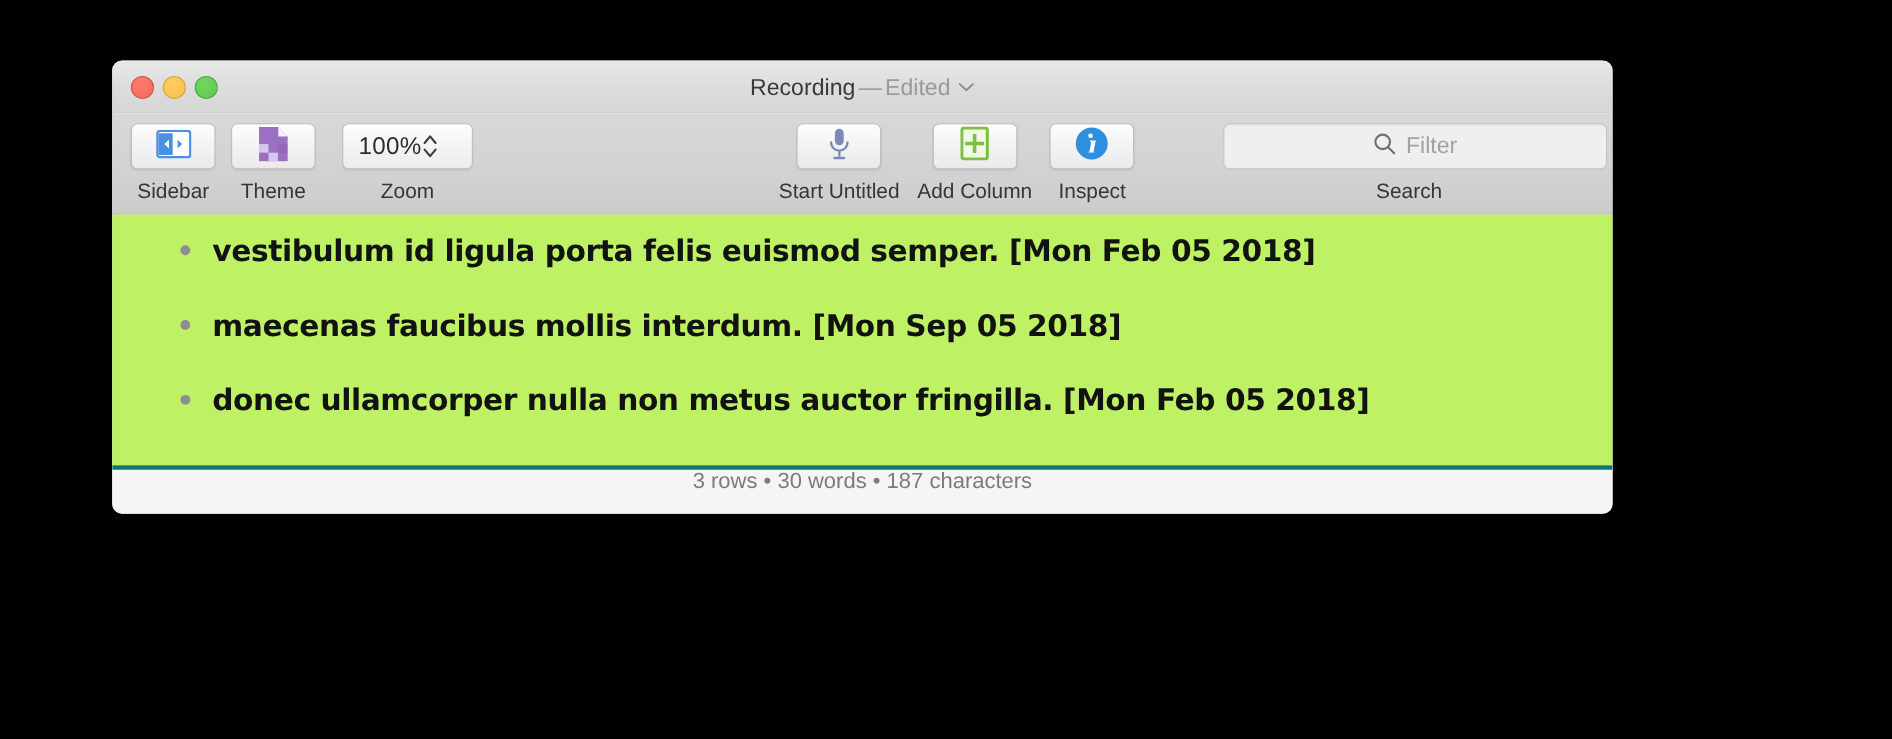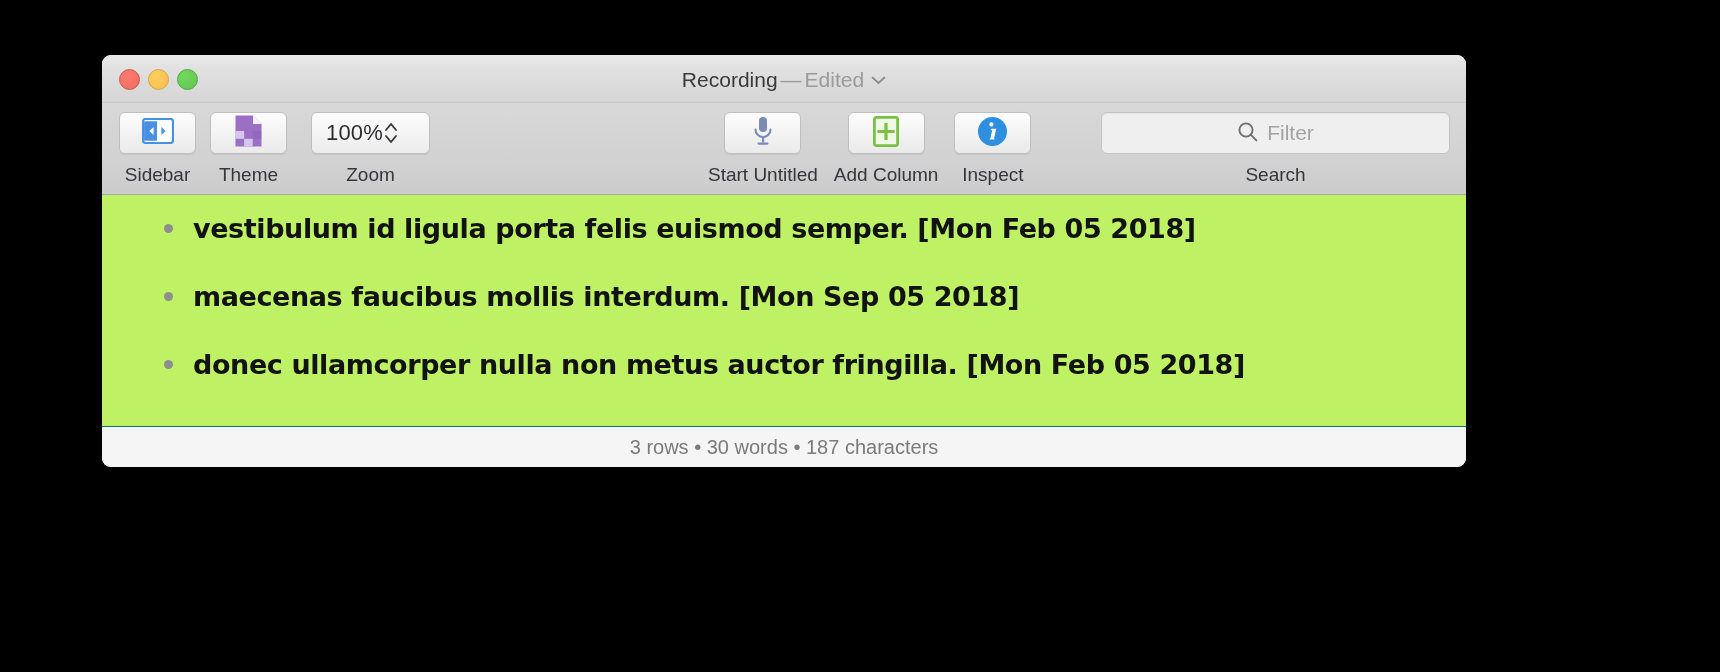--- a/index.html
+++ b/index.html
@@ -148,20 +148,21 @@
     height: 42px;
     border-radius: 6px;
     background: #efefef;
     border: 1px solid #c4c4c4;
     box-shadow: 0 1px 1px rgba(0,0,0,0.05) inset;
     display: flex;
     align-items: center;
     justify-content: center;
     gap: 9px;
     box-sizing: border-box;
+    margin-left: 11px;
   }
   .search-field .mag { display:block; }
   .search-placeholder {
     font-size: 21px;
     color: #a3a3a3;
   }
   .search-caption {
     margin-top: 10px;
     font-size: 19px;
     color: #35353a;
@@ -206,23 +207,23 @@
     letter-spacing: -0.4px;
     white-space: nowrap;
   }
 
   
   .statusbar {
     position: absolute;
     left: 0; right: 0; bottom: 0;
     height: 40px;
     background: #f5f5f5;
-    border-top: 1px solid #0f766e;
-    display: flex;
-    align-items: center;
+    border-top: 4px solid #0f766e;
+    display: flex;
+    align-items: flex-start;
     justify-content: center;
   }
   .status-text {
     font-size: 20px;
     color: #7b7b7b;
   }
 </style>
 </head>
 <body>
 

